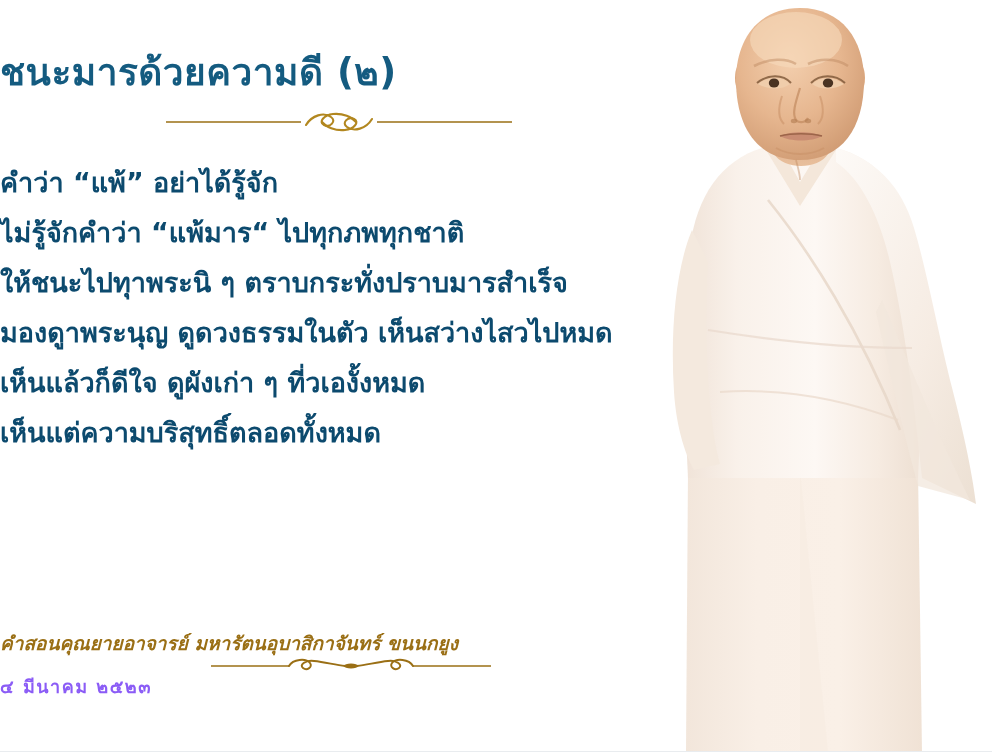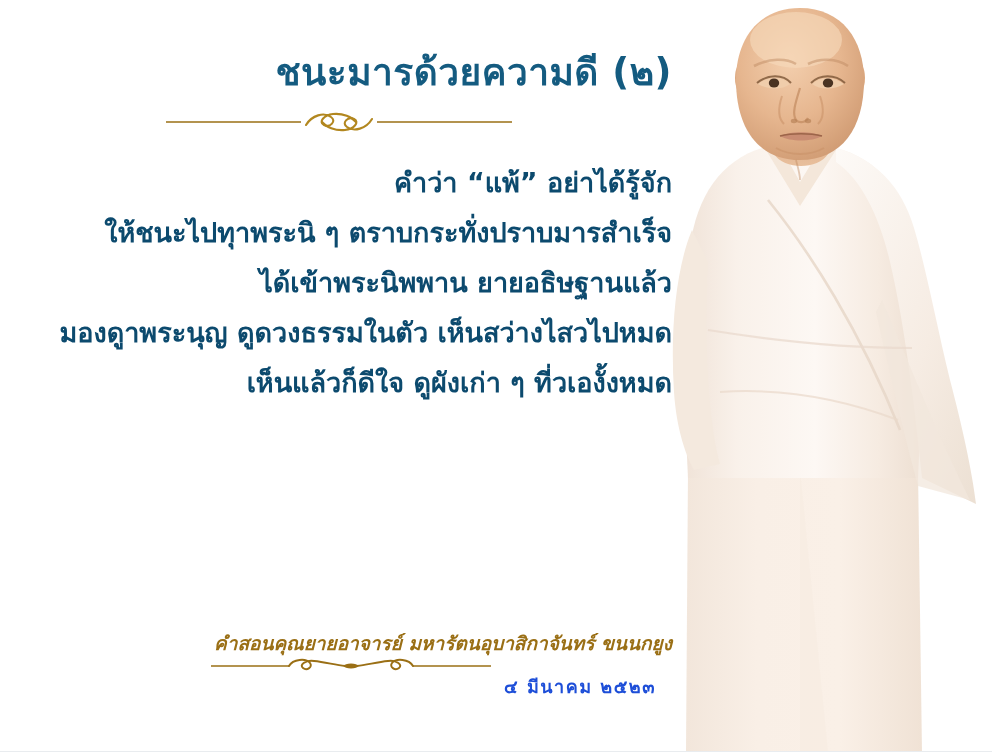--- a/index.html
+++ b/index.html
@@ -35,21 +35,21 @@
     background: #e9ecef;
   }
 
   
   .text-column {
     position: absolute;
     left: 0;
     top: 0;
     width: 672px;
     height: 752px;
-    text-align: right;
+    text-align: left;
   }
 
   .poster-title {
     position: absolute;
     left: 0;
     right: 0;
     top: 50px;
     font-size: 37px;
     font-weight: bold;
     color: #145b80;
@@ -112,21 +112,21 @@
     white-space: nowrap;
     font-style: italic;
   }
   .attribution-date {
     position: absolute;
     left: 0;
     right: 16px;
     top: 674px;
     font-size: 18px;
     font-weight: bold;
-    color: #1d4ed8;
+    color: #8b5cf6;
     letter-spacing: 1.5px;
     line-height: 26px;
     white-space: nowrap;
   }
 
   
   .portrait {
     position: absolute;
     left: 650px;
     top: 0;
@@ -152,24 +152,25 @@
       <svg width="346" height="26" viewBox="0 0 346 26" aria-hidden="true">
         <line x1="0" y1="14" x2="135" y2="14" stroke="#9a6f15" stroke-width="1.4"></line>
         <line x1="211" y1="14" x2="346" y2="14" stroke="#9a6f15" stroke-width="1.4"></line>
         <path d="M140 17 C146 7, 158 4, 165 9 C171 13, 164 20, 158 17 C152 14, 158 7, 167 6 C177 5, 186 9, 190 14" fill="none" stroke="#b2871f" stroke-width="2.1" stroke-linecap="round"></path>
         <path d="M206 11 C200 21, 188 24, 181 19 C175 15, 182 8, 188 11 C194 14, 188 21, 179 22 C169 23, 160 19, 156 14" fill="none" stroke="#b2871f" stroke-width="2.1" stroke-linecap="round"></path>
       </svg>
     </div>
 
     <div class="verse">
       <div class="verse-line">คำว่า  “แพ้”  อย่าได้รู้จัก</div>
+      <div class="verse-line">ไม่รู้จักคำว่า  “แพ้มาร“  ไปทุกภพทุกชาติ</div>
       <div class="verse-line">ให้ชนะไปทุาพระนิ ๆ  ตราบกระทั่งปราบมารสำเร็จ</div>
-      <div class="verse-line">ได้เข้าพระนิพพาน ยายอธิษฐานแล้ว</div>
       <div class="verse-line">มองดูาพระนุญ  ดูดวงธรรมในตัว  เห็นสว่างไสวไปหมด</div>
       <div class="verse-line">เห็นแล้วก็ดีใจ ดูผังเก่า ๆ  ที่วเองั้งหมด</div>
+      <div class="verse-line">เห็นแต่ความบริสุทธิ์ตลอดทั้งหมด</div>
     </div>
 
     <div class="attribution">คำสอนคุณยายอาจารย์ มหารัตนอุบาสิกาจันทร์ ขนนกยูง</div>
 
     <div class="divider-bottom">
       <svg width="280" height="22" viewBox="0 0 280 22" aria-hidden="true">
         <line x1="0" y1="11" x2="78" y2="11" stroke="#9a6f15" stroke-width="1.3"></line>
         <line x1="202" y1="11" x2="280" y2="11" stroke="#9a6f15" stroke-width="1.3"></line>
         <path d="M78 11 C82 4, 95 3, 99 8 C102 12, 96 16, 92 13 C88 10, 94 5, 103 6 C114 7, 124 10, 134 11" fill="none" stroke="#9a6f15" stroke-width="2" stroke-linecap="round"></path>
         <path d="M202 11 C198 4, 185 3, 181 8 C178 12, 184 16, 188 13 C192 10, 186 5, 177 6 C166 7, 156 10, 146 11" fill="none" stroke="#9a6f15" stroke-width="2" stroke-linecap="round"></path>

